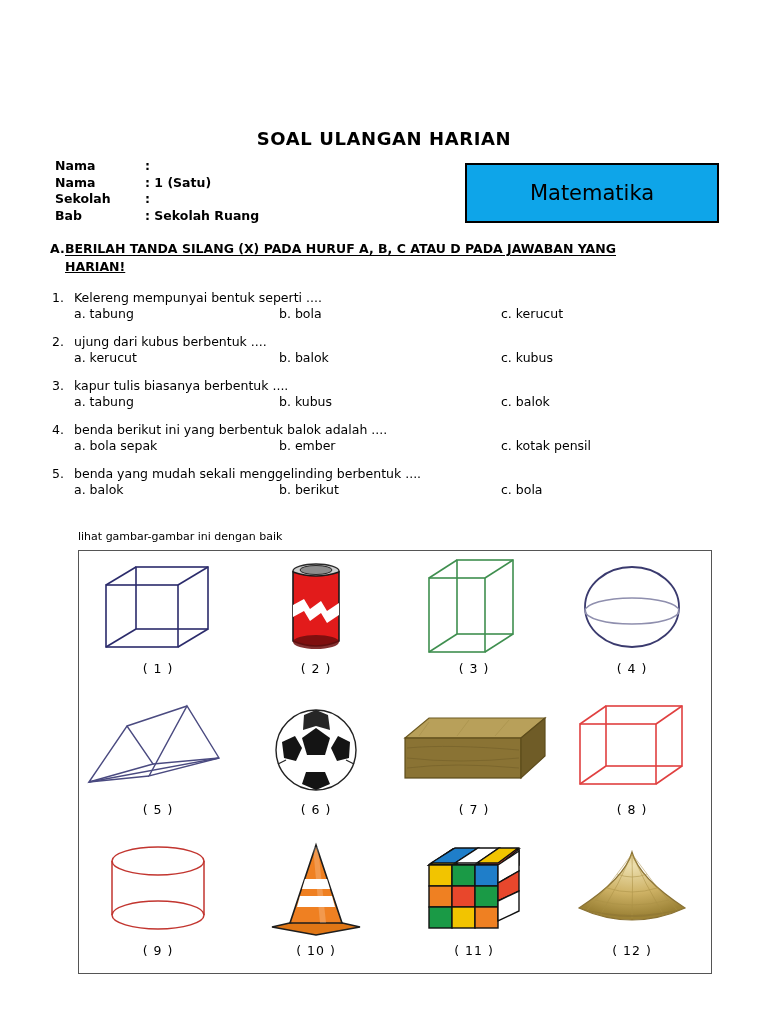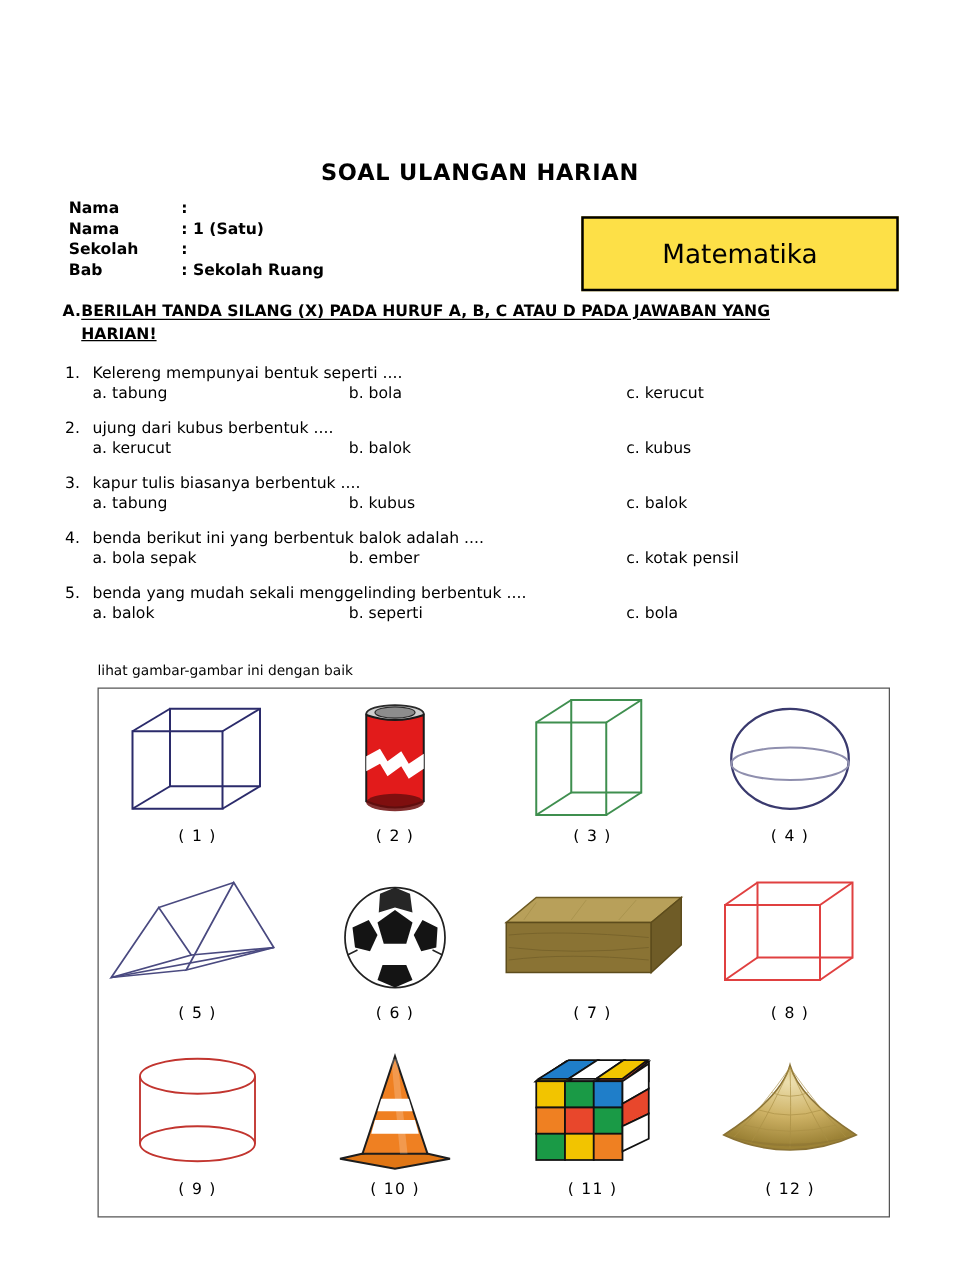--- a/index.html
+++ b/index.html
@@ -15,22 +15,22 @@
     position:absolute;left:0;top:128px;width:768px;text-align:center;
     font-size:18px;font-weight:bold;letter-spacing:.6px;
   }
   .ident{position:absolute;left:55px;top:158px;font-size:12.5px;font-weight:bold;line-height:16.5px;}
   .ident .row{display:flex;}
   .ident .lbl{width:90px;}
   .ident .val{white-space:pre;}
 
   .subjectbox{
     position:absolute;left:465px;top:163px;width:250px;height:56px;
-    border:2px solid #000;background:#fde047;
-    display:flex;align-items:center;justify-content:center;margin-top:10px;
+    border:2px solid #000;background:#0ea5e9;
+    display:flex;align-items:center;justify-content:center;
   }
   .subjectbox span{font-size:21px;}
 
   
   .instr{position:absolute;left:50px;top:240px;width:666px;font-size:12.5px;font-weight:bold;line-height:18px;}
   .instr .alpha{position:absolute;left:0;top:0;}
   .instr .body{margin-left:15px;text-align:justify;text-justify:inter-word;}
   .instr .body u{text-decoration:underline;text-underline-offset:1.5px;}
   .instr .l2{margin-left:15px;}
 
@@ -143,21 +143,21 @@
       </div>
     </div>
 
     <div class="q">
       <div class="stem">
         <span class="num">5.</span>
         <span>benda yang mudah sekali menggelinding berbentuk ....</span>
       </div>
       <div class="opts">
         <span class="opt o1">a. balok</span>
-        <span class="opt o2">b. seperti</span>
+        <span class="opt o2">b. berikut</span>
         <span class="opt">c. bola</span>
       </div>
     </div>
 
   </div>
 
   <div class="caption">lihat gambar-gambar ini dengan baik</div>
 
   <div class="figbox">
 

